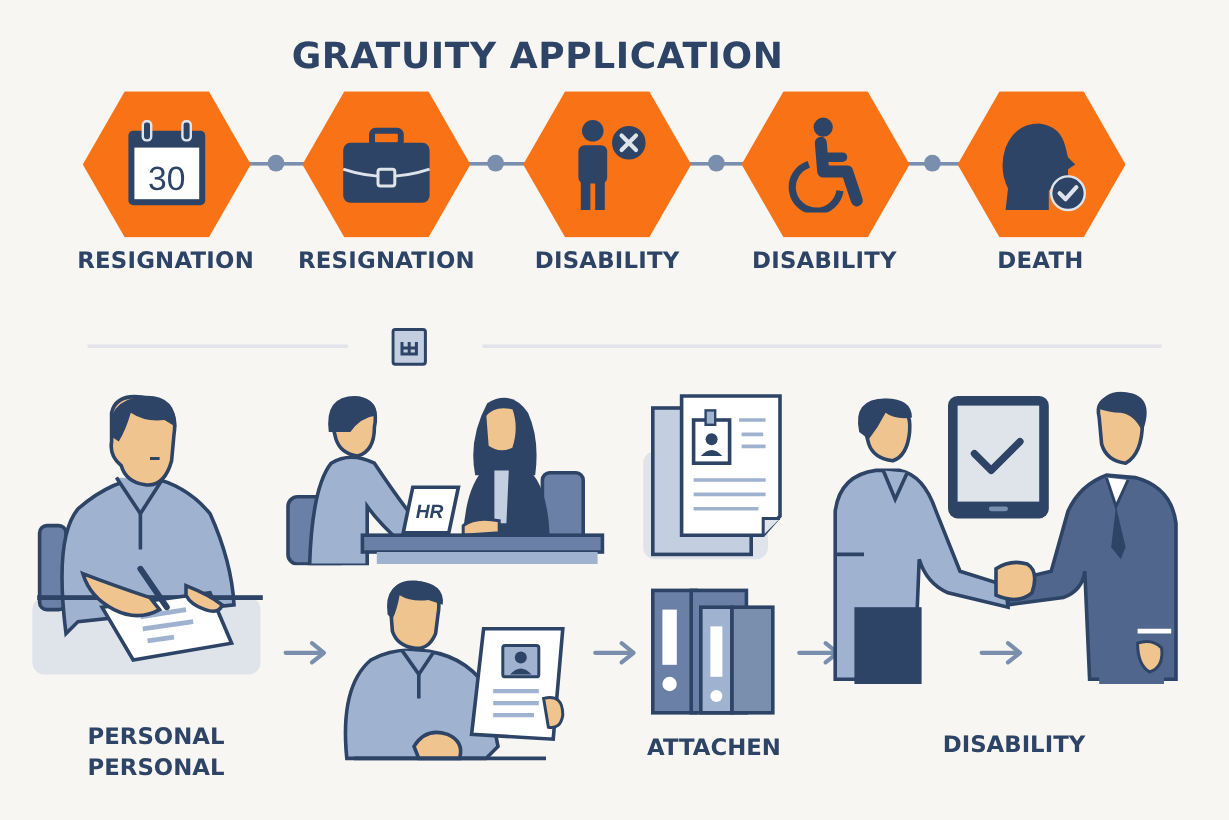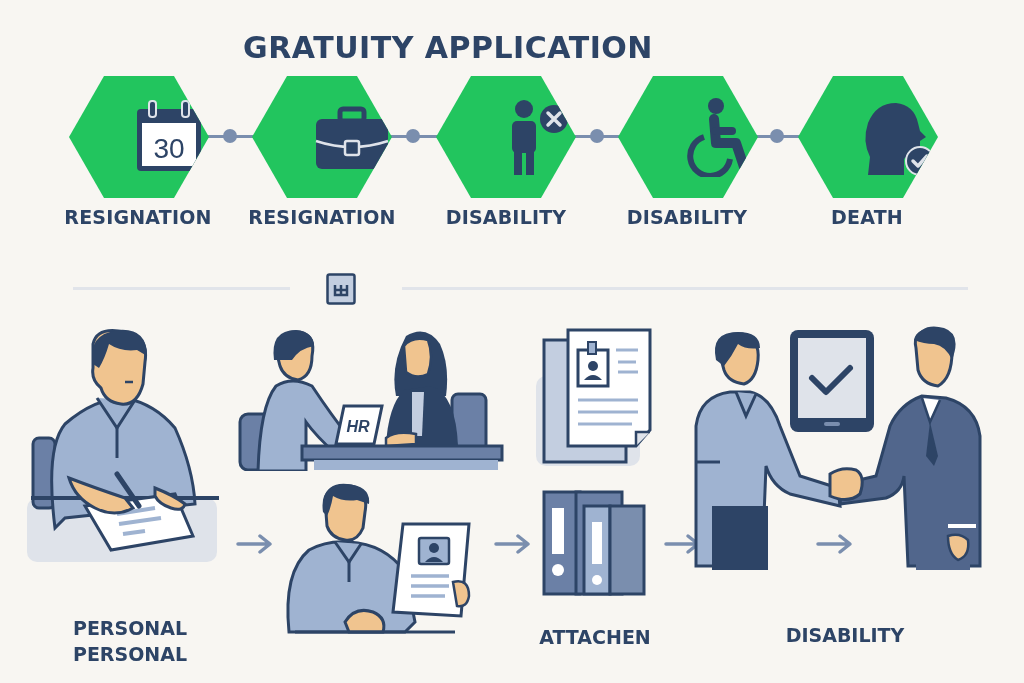--- a/index.html
+++ b/index.html
@@ -9,36 +9,35 @@
     font-family: "DejaVu Sans", "Liberation Sans", sans-serif;
     color: #2c4466;
     position: relative;
   }
   .abs { position: absolute; }
   .title {
     left: 12px; width: 872px; top: 30px; text-align: center;
     font-size: 30px; font-weight: bold; letter-spacing: 0.5px; color: #2d4466;
   }
   .hex {
-    width: 140px; height: 122px; background: #22c55e;
+    width: 140px; height: 122px; background: #f97316;
     clip-path: polygon(25% 0, 75% 0, 100% 50%, 75% 100%, 25% 100%, 0 50%);
-    display: flex; align-items: center; justify-content: flex-end;
+    display: flex; align-items: center; justify-content: center;
   }
   .hex svg { width: 80px; height: 80px; }
   .cat-label {
     font-size: 19px; font-weight: bold; color: #2d4466; text-align: center;
     width: 180px; letter-spacing: 0.2px;
   }
   .connector { height: 3px; background: #7a8eae; }
   .dot { width: 14px; height: 14px; border-radius: 50%; background: #7a8eae; }
   .divider { height: 3px; background: #e1e4ea; }
   .step-label {
     font-size: 19px; font-weight: bold; color: #2d4466; text-align: center;
     line-height: 1.35;
-    margin-top: 14px;
   }
   .arrow svg { width: 40px; height: 24px; }
   .illus svg { display: block; }
 </style>
 </head>
 <body>
 
 <div class="abs title">GRATUITY APPLICATION</div>
 
 <div class="abs connector" style="left:205px; top:135px; width:50px;"></div>

